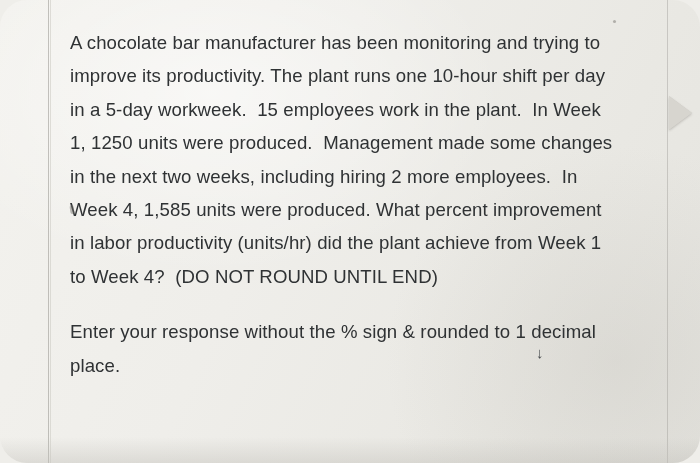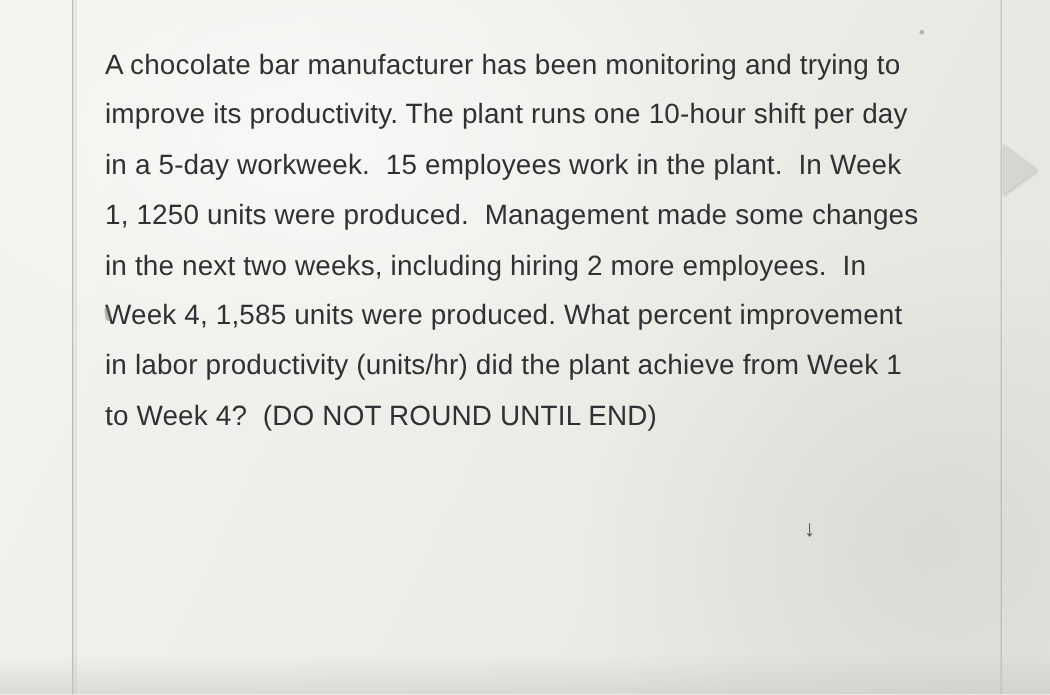--- a/index.html
+++ b/index.html
@@ -12,20 +12,21 @@
     overflow: hidden;
     background: #efeeea;
     font-family: "Liberation Sans", sans-serif;
   }
   .page {
     position: relative;
     width: 700px;
     height: 463px;
     background: linear-gradient(115deg, #f3f2ee 0%, #efeeea 40%, #e9e8e3 75%, #e5e4df 100%);
     overflow: hidden;
+    border-radius: 27px;
   }
   
   .sheen {
     position: absolute;
     inset: 0;
     background:
       radial-gradient(ellipse 420px 260px at 30% 20%, rgba(255,255,255,0.55), rgba(255,255,255,0) 70%),
       radial-gradient(ellipse 320px 300px at 88% 78%, rgba(195,193,186,0.35), rgba(255,255,255,0) 72%);
     pointer-events: none;
   }
@@ -139,20 +140,21 @@
 
 <div class="page">
   <div class="sheen"></div>
 
   <div class="left-rule"></div>
   <div class="left-rule-2"></div>
   <div class="right-rule"></div>
 
   <div class="content">
     <div class="para">A chocolate bar manufacturer has been monitoring and trying to improve its productivity. The plant runs one 10-hour shift per day in a 5-day workweek.  15 employees work in the plant.  In Week 1, 1250 units were produced.  Management made some changes in the next two weeks, including hiring 2 more employees.  In Week 4, 1,585 units were produced. What percent improvement in labor productivity (units/hr) did the plant achieve from Week 1 to Week 4?  (DO NOT ROUND UNTIL END)</div>
+    <div class="para second">Enter your response without the % sign &amp; rounded to 1 decimal place.</div>
   </div>
 
   <div class="smudge"></div>
   <div class="speck-1"></div>
   <div class="cursor-mark">↓</div>
 
   <div class="play-arrow-outline"></div>
   <div class="play-arrow"></div>
 
   <div class="bottom-shadow"></div>

